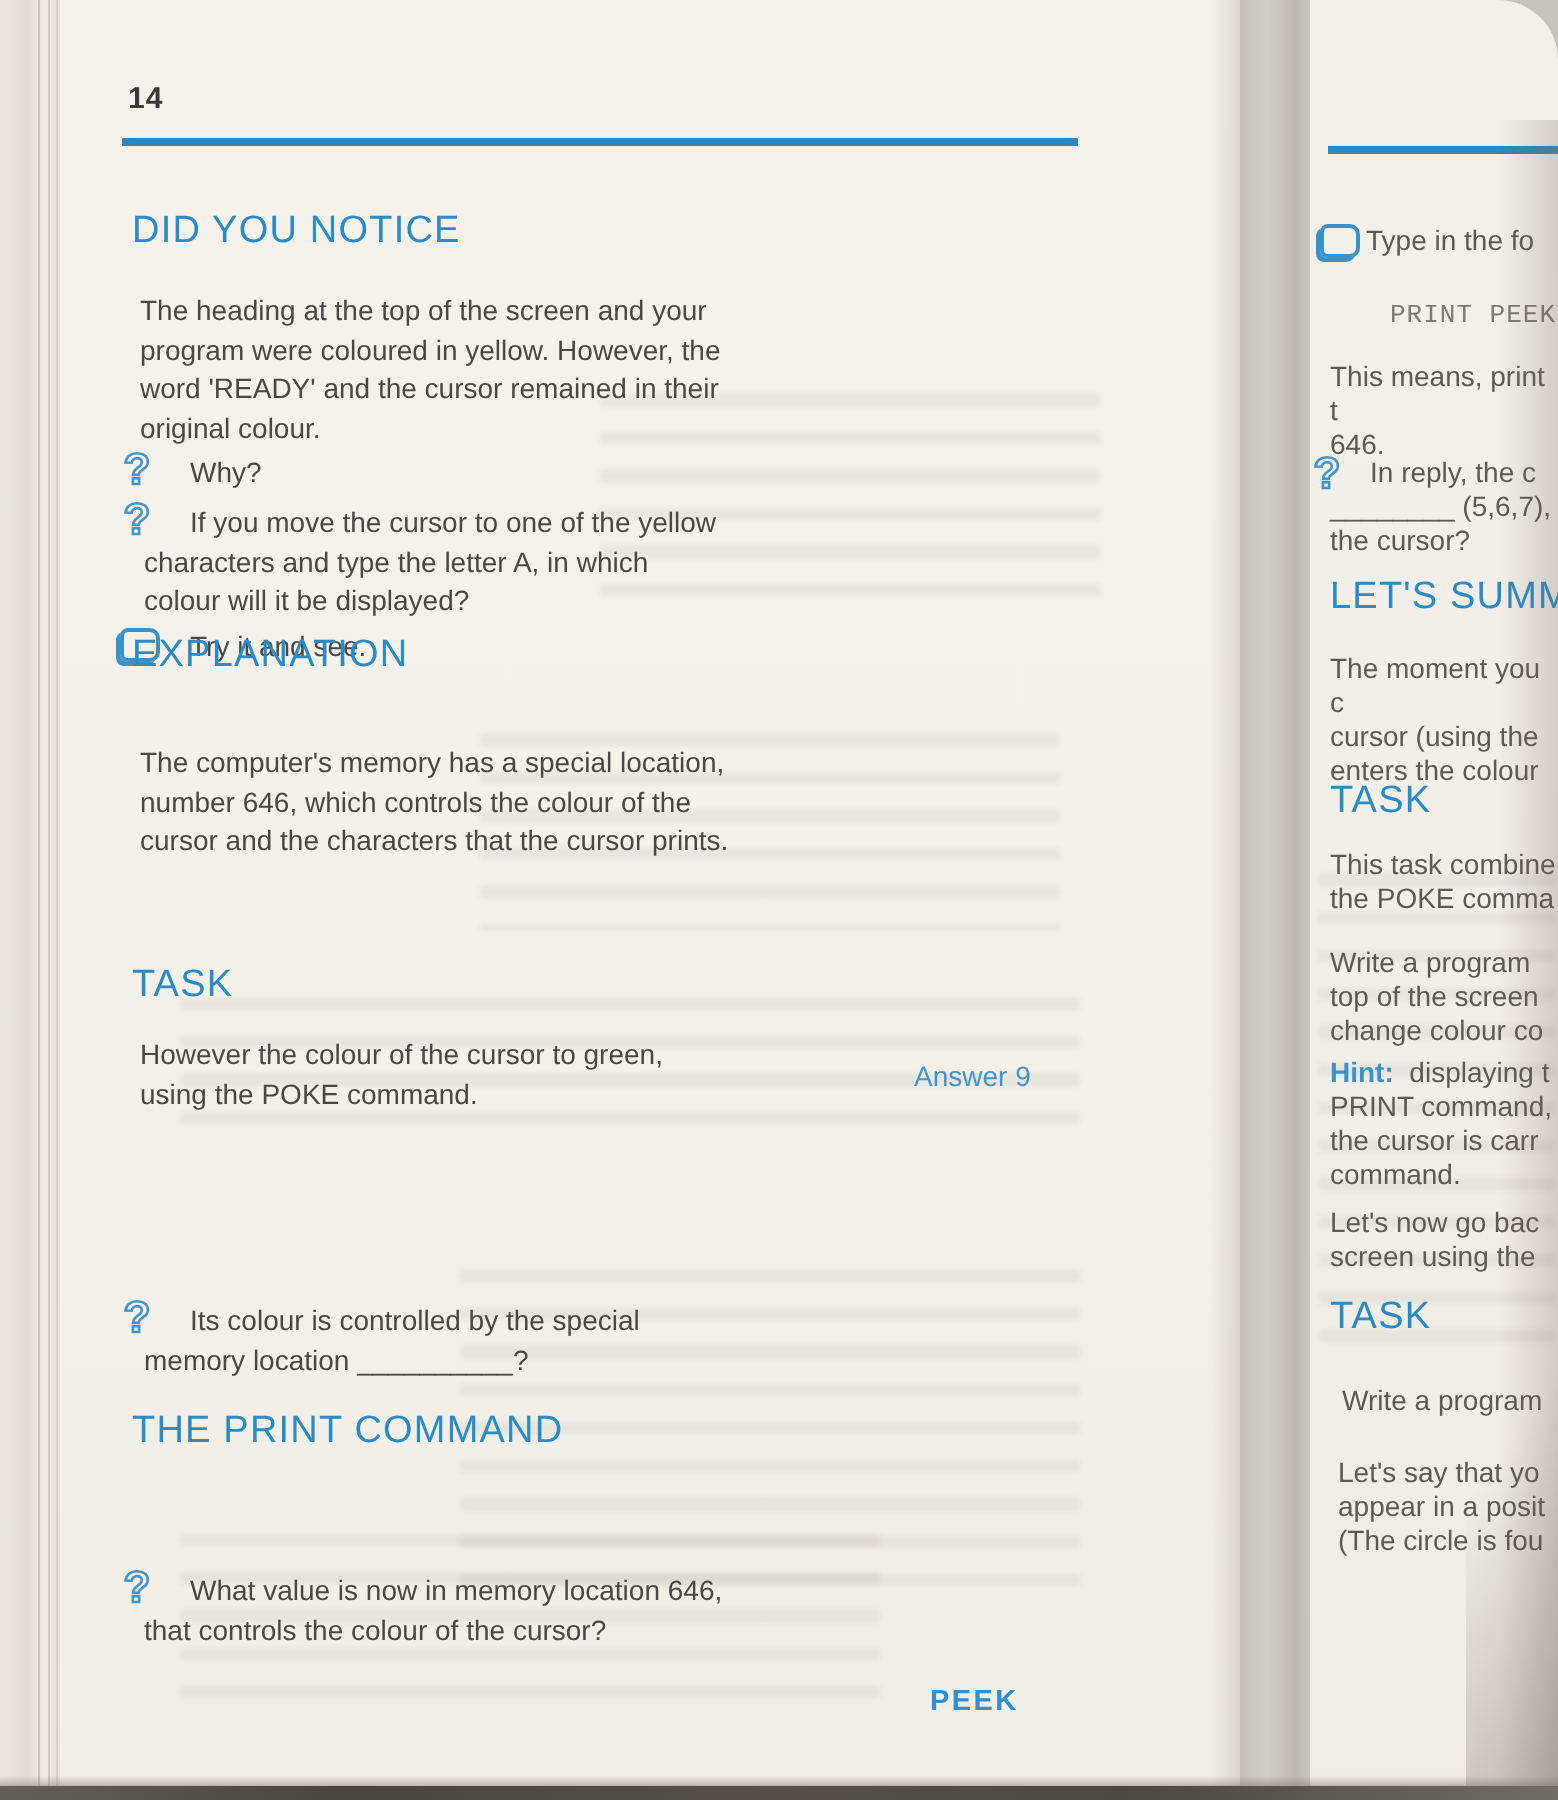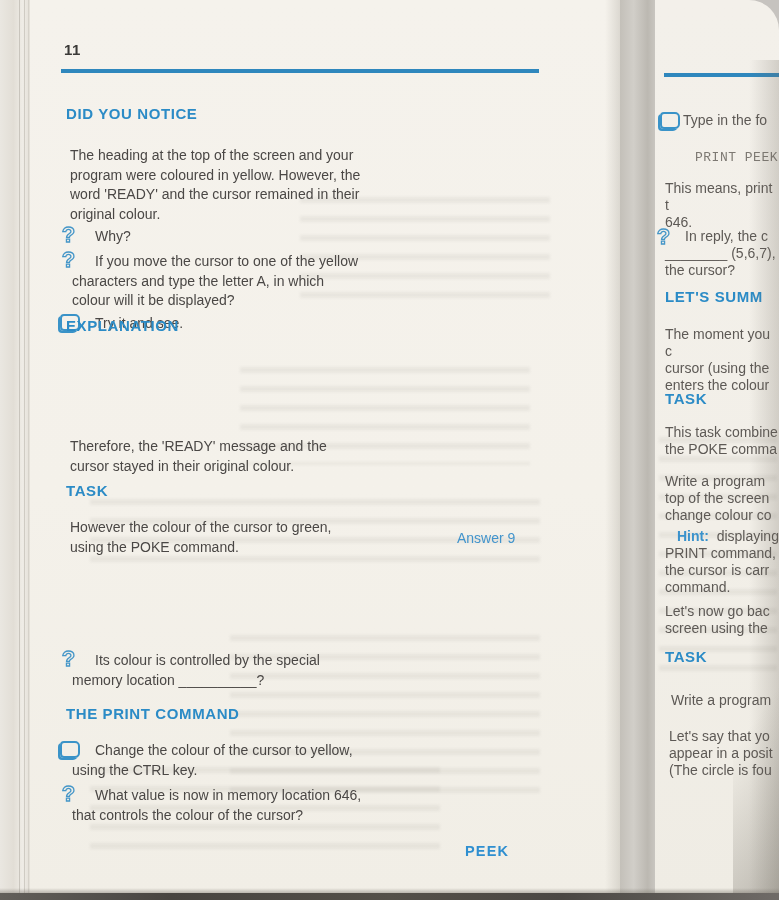--- a/index.html
+++ b/index.html
@@ -47,27 +47,27 @@
   }
   .bottom-edge{
     position:absolute;left:0;right:0;bottom:7px;height:5px;
     background:linear-gradient(180deg,rgba(120,115,106,0),rgba(120,115,106,.45));
   }
   .bottom-strip{
     position:absolute;left:0;right:0;bottom:0;height:7px;
     background:linear-gradient(90deg,#625f5a 0%,#474440 22%,#545049 50%,#4a4743 72%,#6f6b67 100%);
   }
   
-  .h{position:absolute;color:#2b8bc6;font-weight:bold;font-size:15px;letter-spacing:.6px;white-space:pre;}
+  .h{position:absolute;color:#2b8bc6;font-weight:normal;font-size:19px;letter-spacing:.6px;white-space:pre;}
   .b{position:absolute;color:#4a4745;font-size:14px;line-height:19.5px;white-space:pre-line;}
   .b-r{position:absolute;color:#5d5955;font-size:14px;line-height:17px;white-space:pre-line;}
   .num{position:absolute;color:#3b3a38;font-weight:bold;font-size:15px;letter-spacing:.5px;}
   .rule{position:absolute;height:4px;background:#2f87bd;}
   .mono{position:absolute;font-family:"Liberation Mono","DejaVu Sans Mono",monospace;font-size:13px;color:#7d7973;letter-spacing:.5px;white-space:pre;}
-  .blue{color:#3a92cc;margin-left:12px;}
+  .blue{color:#3a92cc;}
   .qrow{position:absolute;width:482px;}
   .qrow .icn{position:absolute;left:0;top:-4px;}
   .qrow .txt{margin-left:12px;text-indent:23px;color:#4a4745;font-size:14px;line-height:19.5px;white-space:pre-line;}
   .qrow-r{position:absolute;width:300px;}
   .qrow-r .icn{position:absolute;left:0;top:-3px;}
   .qrow-r .txt{margin-left:10px;text-indent:20px;color:#5d5955;font-size:14px;line-height:17px;white-space:pre-line;}
   .keyicon{
     display:inline-block;width:16px;height:13px;border:2px solid #3a93c8;
     border-radius:4px 5px 5px 4px;box-shadow:-2px 2px 0 #3a93c8;background:transparent;
   }
@@ -87,21 +87,21 @@
   <div class="corner-bg"></div>
 
   <div class="page-left">
 
     <div class="ghost" style="left:270px;top:190px;width:250px;height:120px"></div>
     <div class="ghost" style="left:210px;top:360px;width:290px;height:105px"></div>
     <div class="ghost" style="left:60px;top:492px;width:450px;height:70px"></div>
     <div class="ghost" style="left:200px;top:628px;width:310px;height:170px"></div>
     <div class="ghost" style="left:60px;top:760px;width:350px;height:95px"></div>
 
-    <div class="num" style="left:34px;top:41px">11</div>
+    <div class="num" style="left:34px;top:41px">14</div>
     <div class="rule" style="left:31px;top:69px;width:478px"></div>
 
     <div class="h" style="left:36px;top:105px">DID YOU NOTICE</div>
     <div class="b" style="left:40px;top:146px">The heading at the top of the screen and your
 program were coloured in yellow. However, the
 word 'READY' and the cursor remained in their
 original colour.</div>
 
     <div class="qrow" style="left:30px;top:227px">
       <span class="icn">
@@ -122,46 +122,42 @@
 characters and type the letter A, in which
 colour will it be displayed?</div>
     </div>
 
     <div class="qrow" style="left:30px;top:314px">
       <span class="icn" style="top:0"><span class="keyicon"></span></span>
       <div class="txt">Try it and see.</div>
     </div>
 
     <div class="h" style="left:36px;top:317px">EXPLANATION</div>
-    <div class="b" style="left:40px;top:437px">Therefore, the 'READY' message and the
-cursor stayed in their original colour.</div>
+    <div class="b" style="left:40px;top:372px">The computer's memory has a special location,
+number 646, which controls the colour of the
+cursor and the characters that the cursor prints.</div>
 
     <div class="h" style="left:36px;top:482px">TASK</div>
     <div class="b" style="left:40px;top:518px">However the colour of the cursor to green,
 using the POKE command.</div>
     <div class="answer" style="left:427px;top:530px">Answer 9</div>
 
 
     <div class="qrow" style="left:30px;top:651px">
       <span class="icn">
         <svg width="17" height="26" viewBox="0 0 17 26">
             <text x="8.5" y="19" font-size="22" text-anchor="middle" fill="none" stroke="#4596c8" stroke-width="1.3" font-family="Liberation Sans,sans-serif" font-weight="bold">?</text>
           </svg>
       </span>
       <div class="txt">Its colour is controlled by the special
 memory location __________?</div>
     </div>
 
     <div class="h" style="left:36px;top:705px">THE PRINT COMMAND</div>
 
-    <div class="qrow" style="left:30px;top:741px">
-      <span class="icn" style="top:0"><span class="keyicon"></span></span>
-      <div class="txt">Change the colour of the cursor to yellow,
-using the CTRL key.</div>
-    </div>
 
     <div class="qrow" style="left:30px;top:786px">
       <span class="icn">
         <svg width="17" height="26" viewBox="0 0 17 26">
             <text x="8.5" y="19" font-size="22" text-anchor="middle" fill="none" stroke="#4596c8" stroke-width="1.3" font-family="Liberation Sans,sans-serif" font-weight="bold">?</text>
           </svg>
       </span>
       <div class="txt">What value is now in memory location 646,
 that controls the colour of the cursor?</div>
     </div>

